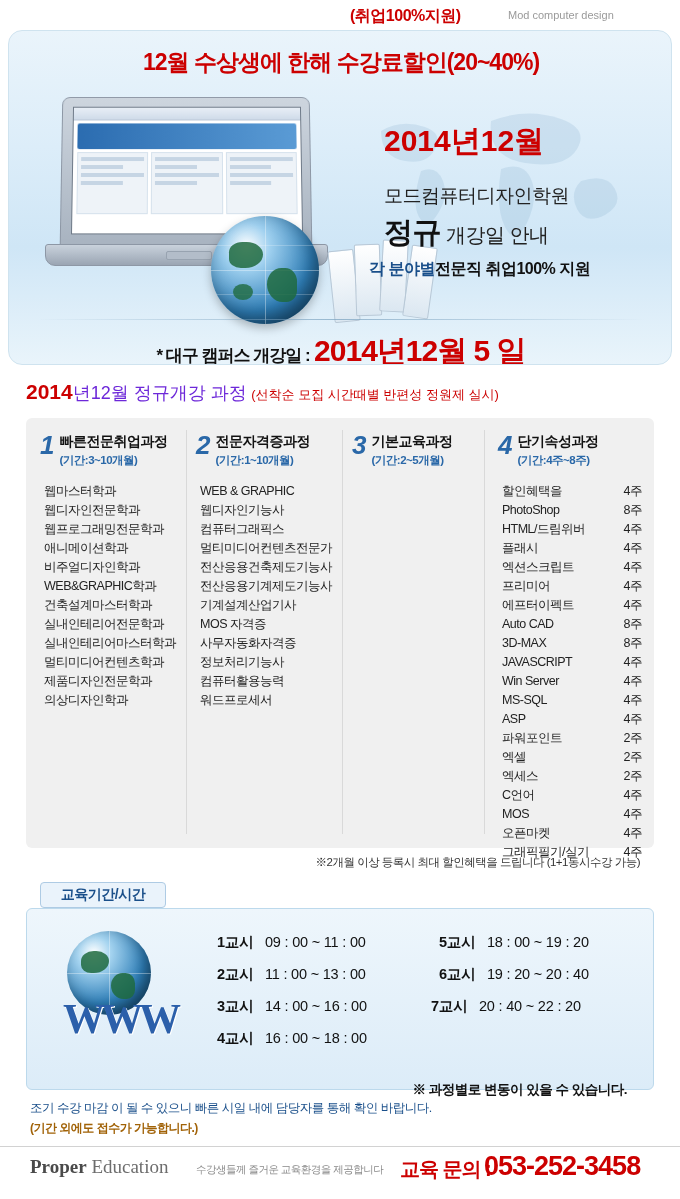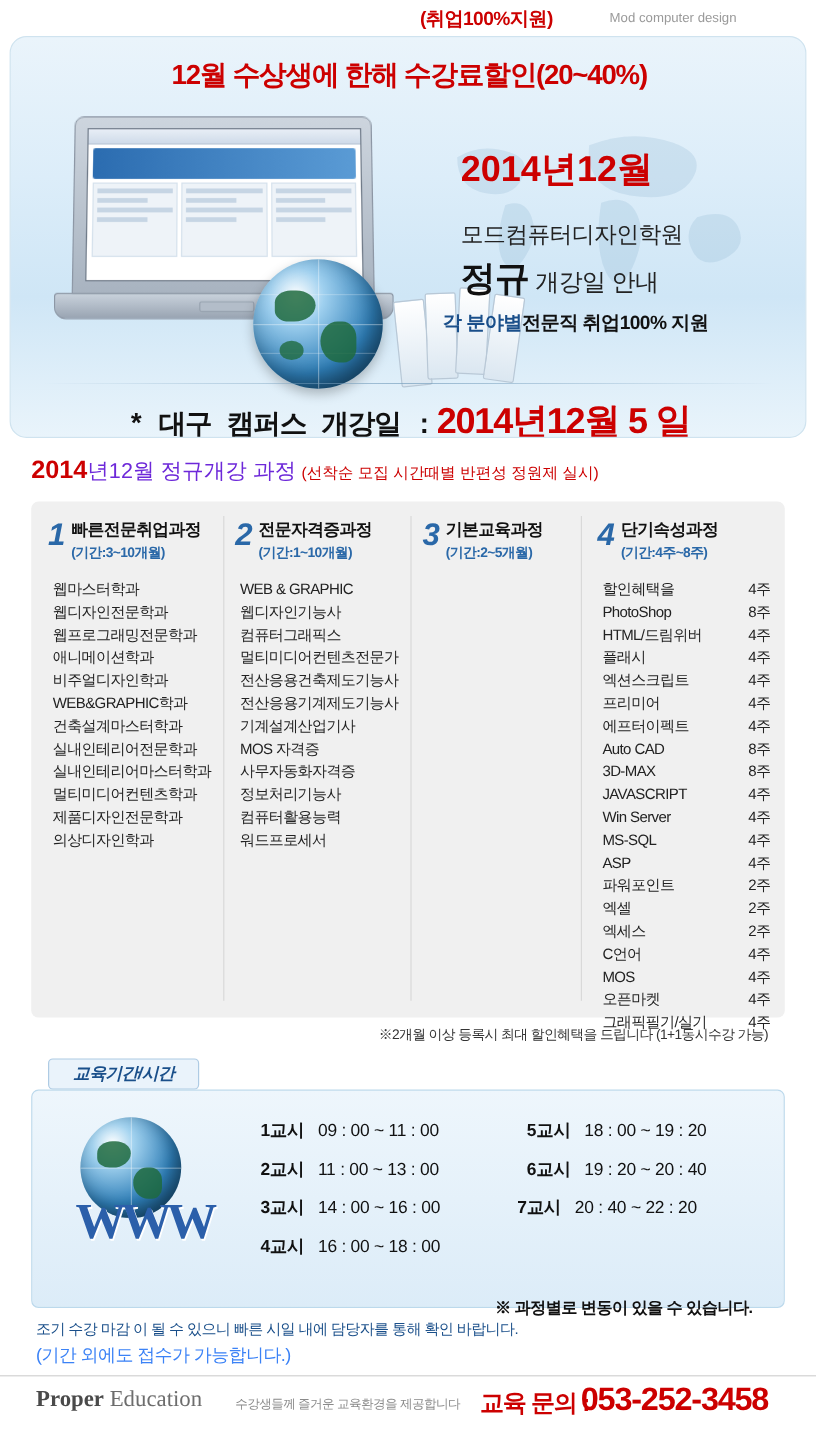--- a/index.html
+++ b/index.html
@@ -119,21 +119,21 @@
   .hero-r4 .blk { color:#111; }
 
   .hero-divider {
     position:absolute; left: 28px; top: 288px; width: 608px; height:1px;
     background: linear-gradient(to right, rgba(120,160,190,0), rgba(120,160,190,.7), rgba(120,160,190,0));
   }
   .hero-bottom {
     position:absolute; left:0; top: 300px; width:664px; text-align:center;
     white-space: nowrap;
   }
-  .hero-bottom .lbl { font-size:23px; font-weight:bold; color:#111; letter-spacing:-1px;font-family:Liberation Mono, monospace; }
+  .hero-bottom .lbl { font-size:17px; font-weight:bold; color:#111; letter-spacing:-1px; }
   .hero-bottom .val { font-size:30px; font-weight:bold; color:#cc0000; letter-spacing:-1px; }
 
   
   .sec-head { position:absolute; top: 380px; left: 26px; white-space: nowrap; }
   .sec-head .y { font-size:21px; font-weight:bold; color:#cc0000; }
   .sec-head .t { font-size:18px; color:#6d28d9; }
   .sec-head .note { font-size:13px; color:#cc0000; }
 
   
   .courses {
@@ -163,21 +163,21 @@
     text-align: right; padding-right: 28px;
     font-size: 11.5px; color:#333; letter-spacing:-0.5px;
   }
 
   
   .time-tab {
     position:absolute; top: 882px; left: 40px;
     width: 126px; height: 26px;
     background:#eaf3fb; border:1px solid #aecbe4; border-radius:4px;
     display:flex; align-items:center; justify-content:center;
-    font-size:14px; font-weight:bold; color:#1a4f8a; letter-spacing:-0.5px;font-style:italic;
+    font-size:14px; font-weight:bold; color:#1a4f8a; letter-spacing:-0.5px;
   }
   .time-box {
     position:absolute; top: 908px; left: 26px;
     width: 628px; height: 182px;
     background: linear-gradient(to bottom, #eef6fc, #dcecf8);
     border: 1px solid #bcd9ec; border-radius: 6px;
   }
   .www-globe {
     position:absolute; left: 40px; top: 22px; width: 84px; height: 84px; border-radius:50%;
     background: radial-gradient(circle at 32% 26%, #ffffff 0%, #a5d4f0 20%, #2f7fb8 60%, #0d3f63 100%);
@@ -197,21 +197,21 @@
   }
   .tt-row { position:absolute; font-size: 14.5px; color:#111; letter-spacing:-0.2px; white-space:nowrap; }
   .tt-label { font-weight:bold; }
   .tt-note {
     position:absolute; right: 26px; top: 148px;
     font-size: 13.5px; font-weight:bold; color:#111; letter-spacing:-0.5px;margin-top:24px;
   }
 
   
   .foot-note1 { position:absolute; top: 1100px; left: 30px; font-size: 12.5px; color:#1a4f8a; letter-spacing:-0.5px;}
-  .foot-note2 { position:absolute; top: 1120px; left: 30px; font-size: 15px; color:#3b82f6; letter-spacing:-0.5px;}
+  .foot-note2 { position:absolute; top: 1120px; left: 30px; font-size: 12px; color:#a16207; letter-spacing:-0.5px;font-weight:bold;}
   .foot-line { position:absolute; top: 1146px; left: 0; width: 680px; height:1px; background:#d2d2d2;}
   .logo { position:absolute; top: 1156px; left: 30px; font-size: 19px; color:#6d6d6d; font-family:"Liberation Serif", serif; }
   .logo b { color:#4a4a4a; }
   .logo-sub { position:absolute; top: 1163px; left: 196px; font-size: 10.5px; color:#8a8a8a; letter-spacing:-0.5px;}
   .tel-label { position:absolute; top: 1156px; left: 400px; font-size: 20px; font-weight:bold; color:#cc0000; letter-spacing:-1px;}
   .tel-num { position:absolute; top: 1151px; left: 484px; font-size: 27px; font-weight:bold; color:#cc0000; letter-spacing:-1px;}
 </style>
 </head>
 <body>
 

